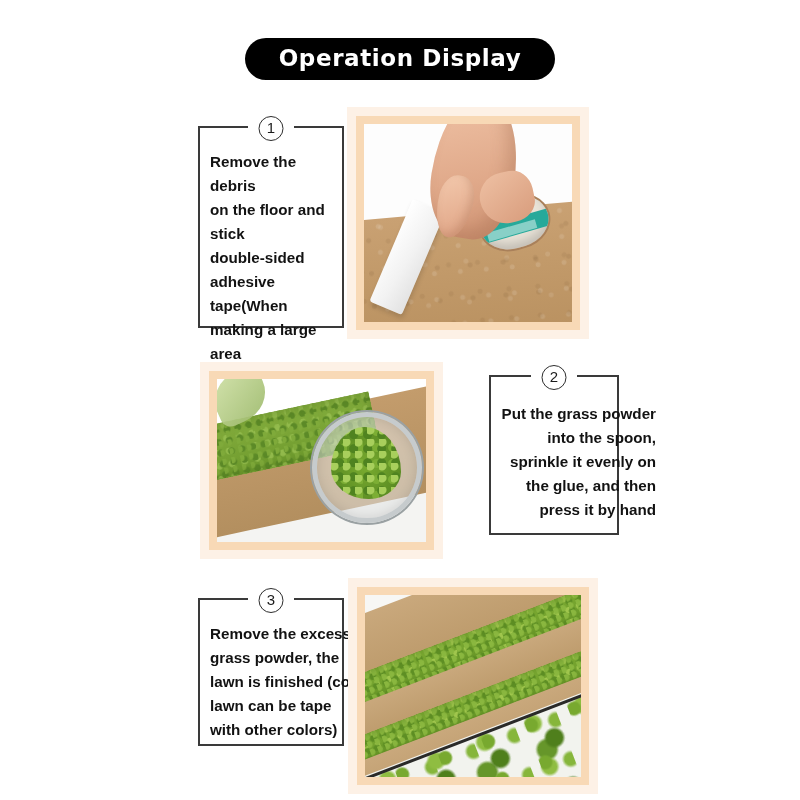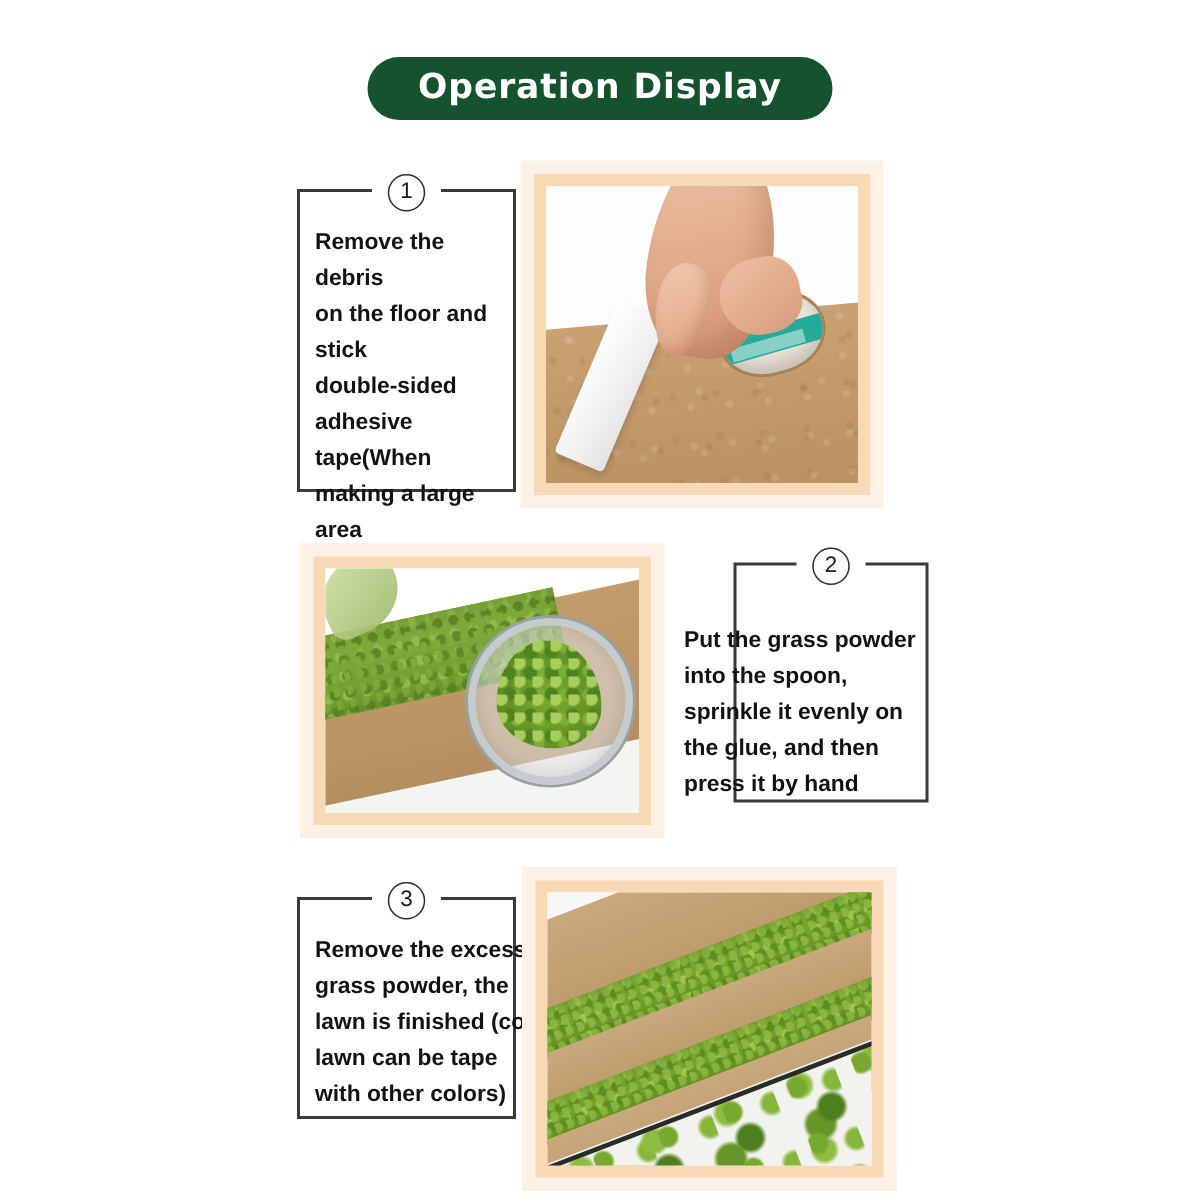--- a/index.html
+++ b/index.html
@@ -18,21 +18,21 @@
   
   #page-header {
     position: absolute;
     left: 0;
     top: 38px;
     width: 800px;
     text-align: center;
   }
   .badge {
     display: inline-block;
-    background: #14532d;
+    background: #000000;
     color: #ffffff;
     border-radius: 22px;
     padding: 7px 34px 9px 34px;
     font-size: 23px;
     font-weight: bold;
     letter-spacing: 0.6px;
     font-family: "DejaVu Sans", sans-serif;
     line-height: 1.15;
   }
 
@@ -308,21 +308,21 @@
       <div class="p1-hand"></div>
       <div class="p1-thumb"></div>
       <div class="p1-finger"></div>
     </div>
   </div>
 </div>
 
 <div class="step-box" style="left:489px; top:375px; width:130px; height:160px;">
   <div class="notch"></div>
   <div class="step-num">2</div>
-  <div class="step-text overlap-l" style="position:absolute; left:-45px; top:16px; width:200px;">Put the grass powder
+  <div class="step-text overlap-l" style="position:absolute; left:-45px; top:3px; width:200px;text-align:right;">Put the grass powder
 into the spoon,
 sprinkle it evenly on
 the glue, and then
 press it by hand</div>
 </div>
 
 <div class="photo-frame" style="left:200px; top:362px; width:243px; height:197px;">
   <div class="photo-frame-inner">
     <div class="photo">
       <div class="p2-bg"></div>

